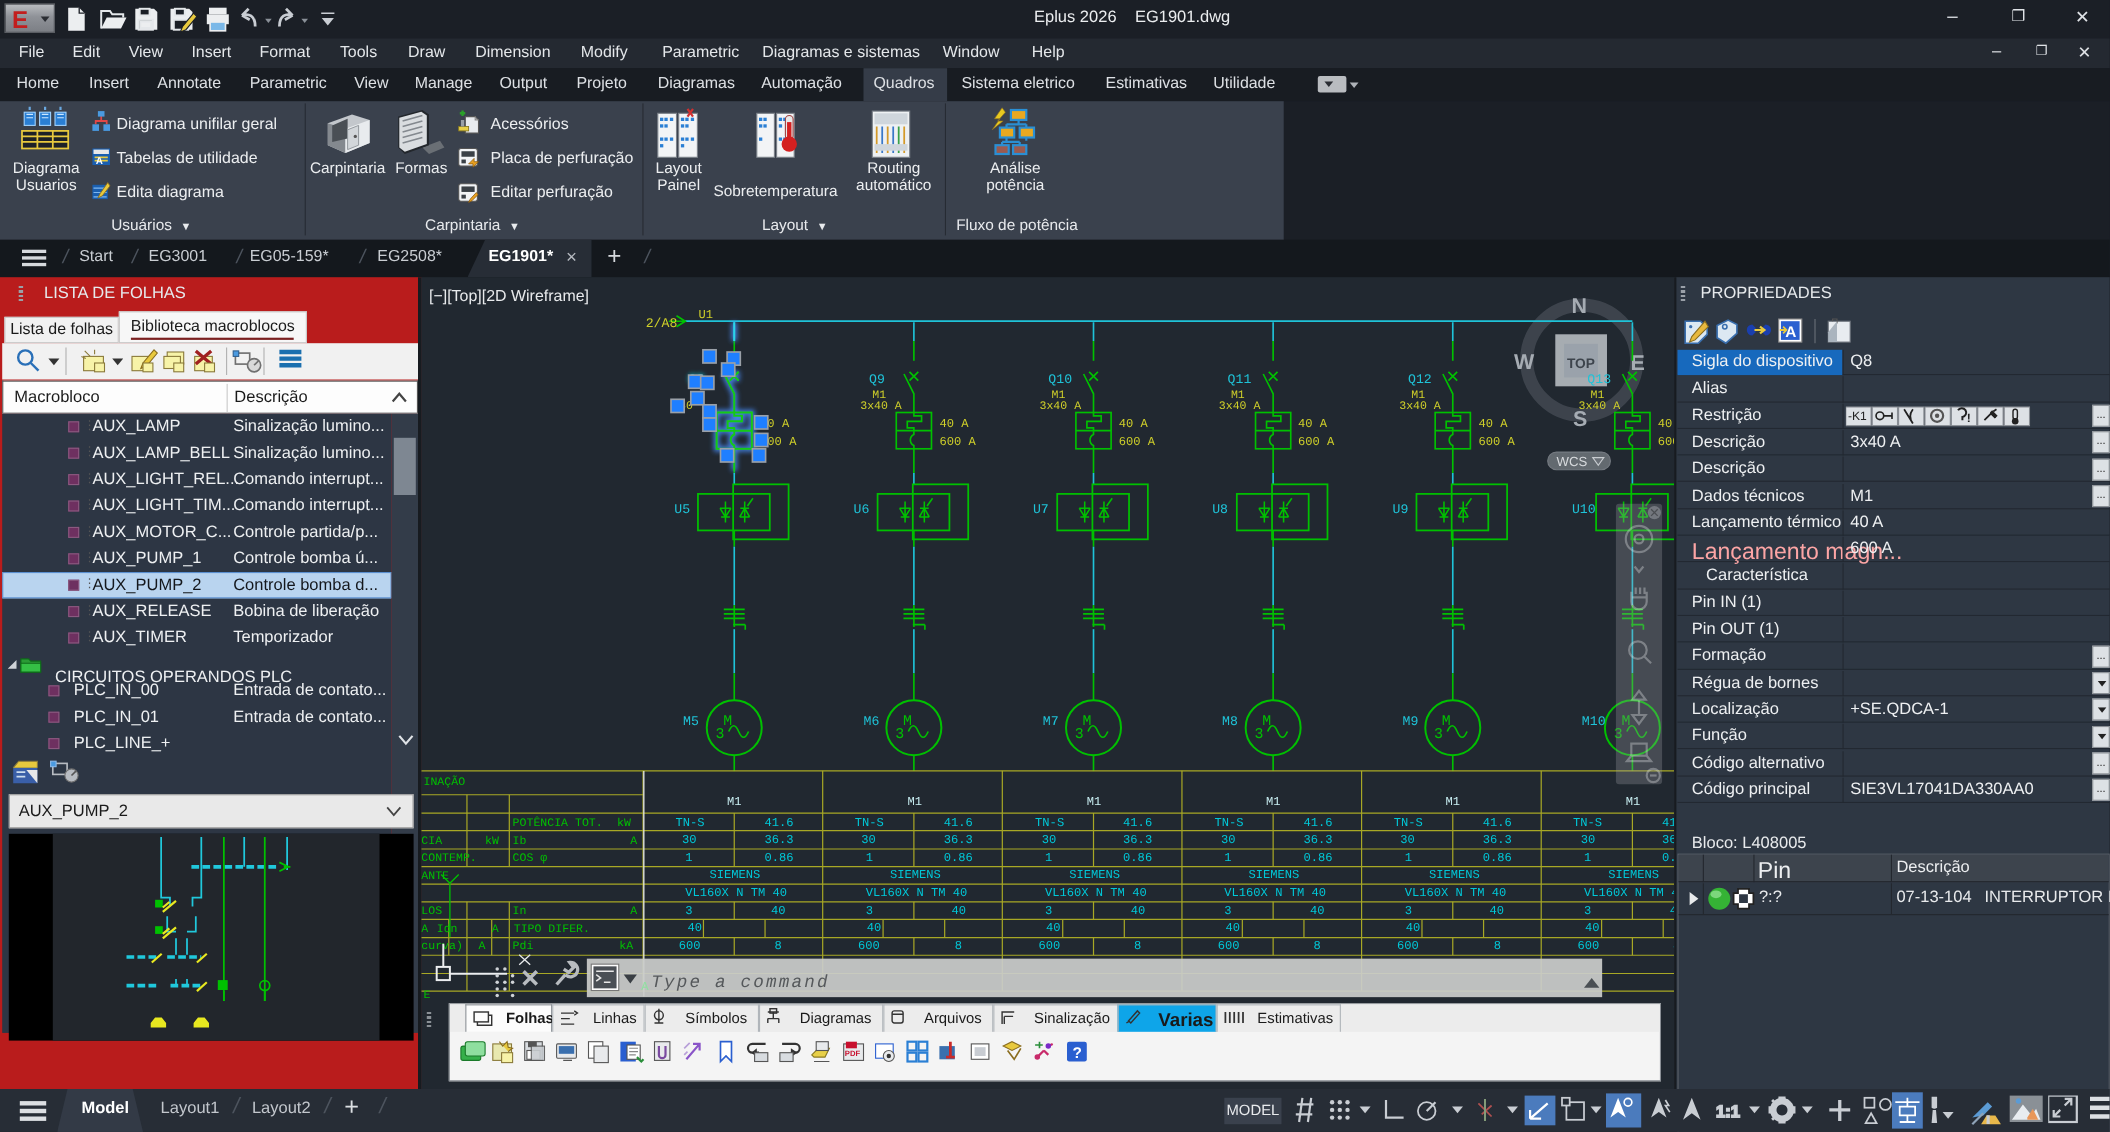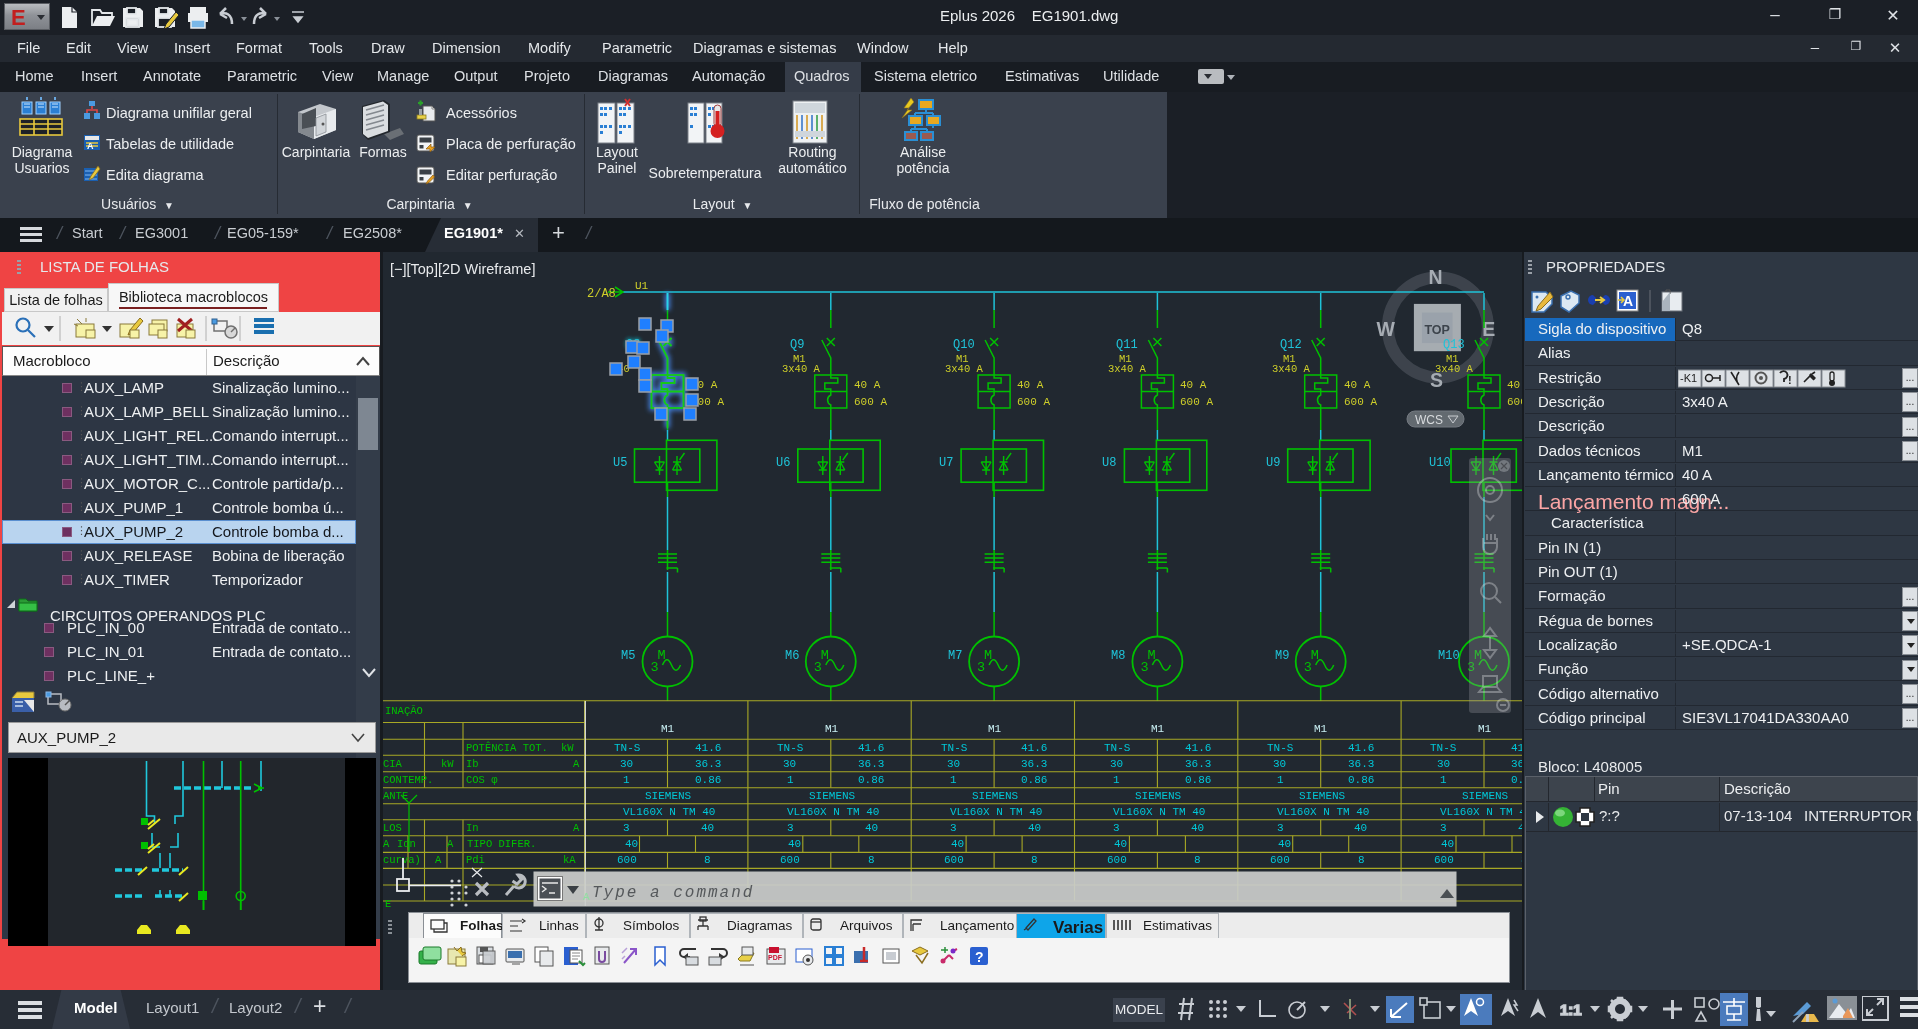--- a/index.html
+++ b/index.html
@@ -35,21 +35,21 @@
 .bigbtn { position:absolute; color:#eceef0; font-size:14px; text-align:center; }
 .rowbtn { position:absolute; color:#eceef0; font-size:14.5px; }
 
 
 #filetabs { position:absolute; left:0; top:218px; width:1918px; height:34px; background:#14181d; }
 #filetabs .slash { position:absolute; top:5px; color:#4d545e; font-size:18px; font-style:italic; }
 #filetabs .ft { position:absolute; top:7px; color:#c9cdd2; font-size:14.5px; }
 #filetabs .active-ft { position:absolute; top:0; height:34px; background:#272d36; color:#fff; font-weight:bold; font-size:14.5px; }
 
 
-#leftpanel { position:absolute; left:0; top:252px; width:383px; height:738px; background:#ef4444; border-right:3px solid #171b20; }
+#leftpanel { position:absolute; left:0; top:252px; width:383px; height:738px; background:#b91c1c; border-right:3px solid #171b20; }
 #canvas { position:absolute; left:383px; top:252px; width:1139px; height:738px; background:#212830; }
 #rightpanel { position:absolute; left:1522px; top:252px; width:396px; height:738px; background:#2e3743; border-left:2px solid #171b20; }
 
 
 #statusbar { position:absolute; left:0; top:990px; width:1918px; height:39px; background:#272d36; }
 .slash2 { position:absolute; top:5px; color:#4d545e; font-size:20px; font-style:italic; }
 </style>
 </head>
 <body>
 <div id="app">
@@ -866,21 +866,21 @@
 <div class="abs" style="left:177px;top:0px;width:104px;height:25px;background:#ececec;border:1px solid #b0b5ba;border-bottom:none;color:#1a1a1a;font-size:13.5px;font-weight:normal;">
 <span class="abs" style="left:36px;top:4px;">Símbolos</span>
 </div>
 <div class="abs" style="left:281px;top:0px;width:113px;height:25px;background:#ececec;border:1px solid #b0b5ba;border-bottom:none;color:#1a1a1a;font-size:13.5px;font-weight:normal;">
 <span class="abs" style="left:36px;top:4px;">Diagramas</span>
 </div>
 <div class="abs" style="left:394px;top:0px;width:100px;height:25px;background:#ececec;border:1px solid #b0b5ba;border-bottom:none;color:#1a1a1a;font-size:13.5px;font-weight:normal;">
 <span class="abs" style="left:36px;top:4px;">Arquivos</span>
 </div>
 <div class="abs" style="left:494px;top:0px;width:114px;height:25px;background:#ececec;border:1px solid #b0b5ba;border-bottom:none;color:#1a1a1a;font-size:13.5px;font-weight:normal;">
-<span class="abs" style="left:36px;top:4px;">Lançamento</span>
+<span class="abs" style="left:36px;top:4px;">Sinalização</span>
 </div>
 <div class="abs" style="left:607px;top:0px;width:90px;height:25px;background:#0ea5e9;border:1px solid #b0b5ba;border-bottom:none;color:#1a1a1a;font-size:17px;font-weight:bold;">
 <span class="abs" style="left:36px;top:4px;">Varias</span>
 </div>
 <div class="abs" style="left:697px;top:0px;width:113px;height:25px;background:#ececec;border:1px solid #b0b5ba;border-bottom:none;color:#1a1a1a;font-size:13.5px;font-weight:normal;">
 <span class="abs" style="left:36px;top:4px;">Estimativas</span>
 </div>
 <svg class="abs" style="left:0;top:3px" width="830" height="20" viewBox="0 0 830 20">
 <g stroke="#333" stroke-width="1.3" fill="none">
 <g transform="translate(22,1)">
@@ -1177,21 +1177,21 @@
       <span class="abs" style="left:0;top:0;width:150px;height:23.3px;background:transparent;"></span>
       <span class="abs" style="left:13px;top:2px;color:#eef0f2;font-size:15px;white-space:nowrap;">Código principal</span>
       <span class="abs" style="left:150px;top:0;width:1px;height:23.3px;background:#222831;"></span>
       <span class="abs" style="left:157px;top:2px;color:#eef0f2;font-size:15px;white-space:nowrap;">SIE3VL17041DA330AA0</span>
       <span class="abs" style="left:377px;top:1.5px;width:16px;height:20px;background:#dde1e5;border:1px solid #8a8f95;color:#222;font-size:10px;text-align:center;line-height:18px;">...</span>
       </div>
     </div>
     <div class="abs" style="left:14px;top:506px;color:#e8eaec;font-size:15px;">Bloco: L408005</div>
     <div class="abs" style="left:1px;top:524px;width:393px;height:451px;border:1px solid #5a6069;background:#2e3743;">
       <div class="abs" style="left:0;top:0;width:391px;height:25px;background:#3d444d;border-bottom:1px solid #23272e;">
-        <span class="abs" style="left:72px;top:3px;color:#eceef0;font-size:15px;">Pin</span>
+        <span class="abs" style="left:72px;top:3px;color:#eceef0;font-size:21px;">Pin</span>
         <span class="abs" style="left:198px;top:3px;color:#eceef0;font-size:15px;">Descrição</span>
         <span class="abs" style="left:22px;top:0;width:1px;height:25px;background:#23272e;"></span>
         <span class="abs" style="left:68px;top:0;width:1px;height:25px;background:#23272e;"></span>
         <span class="abs" style="left:193px;top:0;width:1px;height:25px;background:#23272e;"></span>
       </div>
       <div class="abs" style="left:0;top:26px;width:391px;height:28px;">
         <span class="abs" style="left:22px;top:0;width:1px;height:28px;background:#23272e;"></span>
         <span class="abs" style="left:193px;top:0;width:1px;height:28px;background:#23272e;"></span>
         <span class="abs" style="left:0;top:28px;width:391px;height:1px;background:#23272e;"></span>
         <svg class="abs" style="left:8px;top:7px" width="12" height="14">

